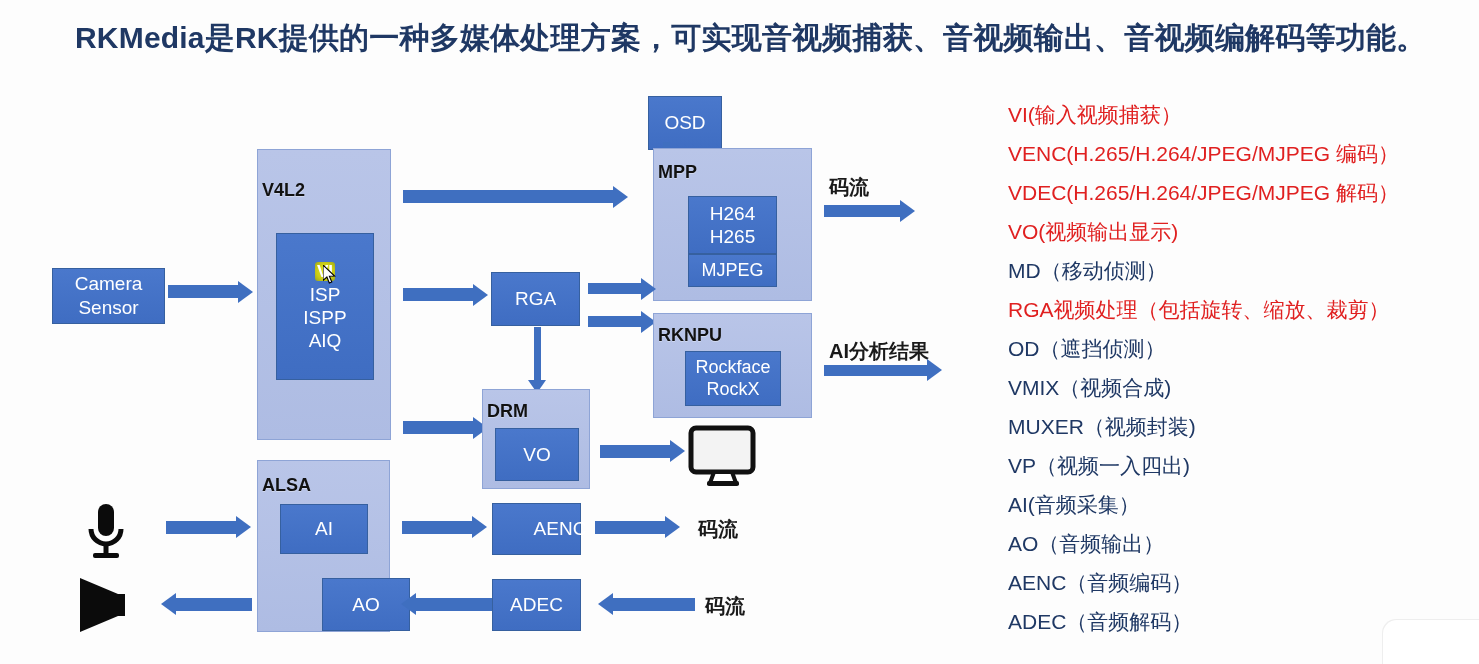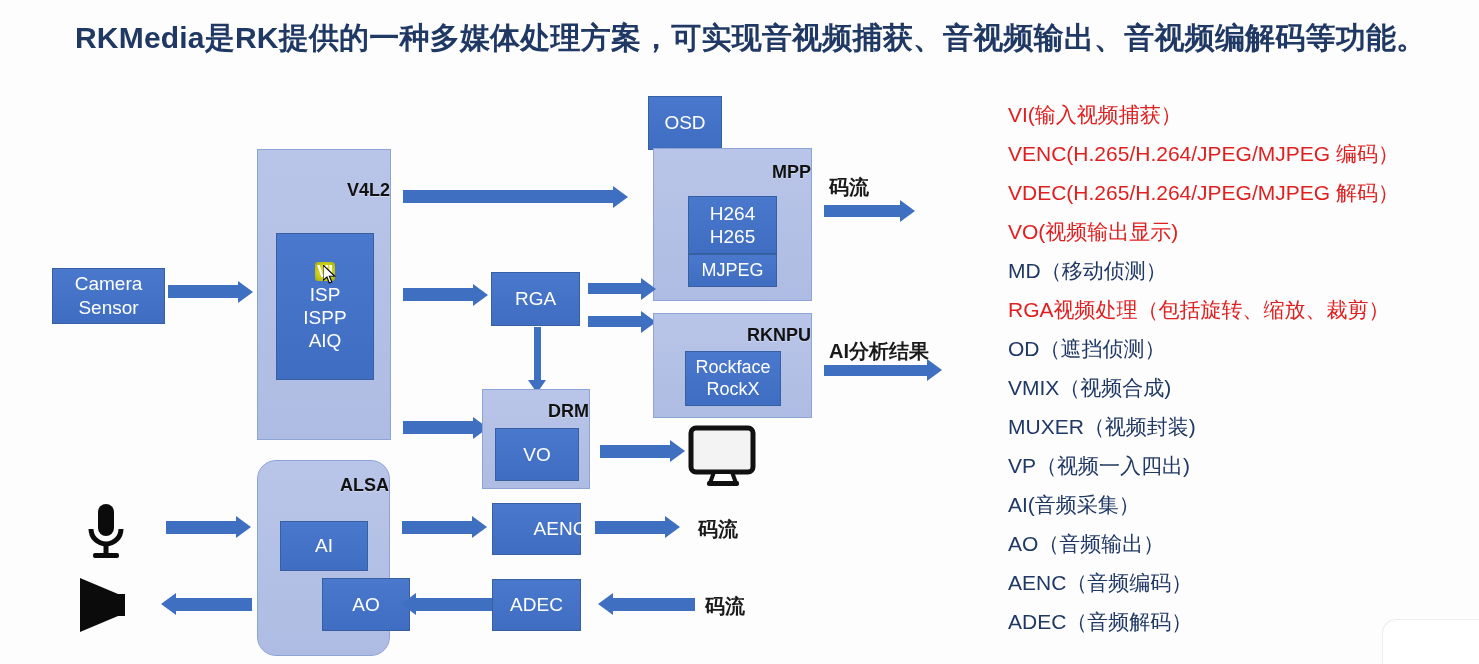--- a/index.html
+++ b/index.html
@@ -41,21 +41,21 @@
     background:linear-gradient(180deg,#4a78cc 0%,#3f6dc2 100%);
     border:1px solid #36609f;
     box-sizing:border-box;
     color:#ffffff;
     display:flex;flex-direction:column;
     align-items:center;justify-content:center;
     font-size:19px;line-height:1.25;
   }
   .outer-title{
     position:absolute;left:4px;right:0;
-    text-align:right;color:#111111;
+    text-align:left;color:#111111;
     font-size:18px;font-weight:700;
     text-shadow:0 1px 0 rgba(255,255,255,.35);
   }
 
   
   .arrow{position:absolute;height:0;}
   .abody{position:absolute;background:#3f6fc0;}
   .ahead{position:absolute;width:0;height:0;}
   .ahead.r{border-top:11px solid transparent;border-bottom:11px solid transparent;border-left:15px solid #3f6fc0;}
   .ahead.l{border-top:11px solid transparent;border-bottom:11px solid transparent;border-right:15px solid #3f6fc0;}
@@ -241,23 +241,23 @@
     </svg>
   </div>
 
   <div class="spkicon" style="left:72px;top:572px;">
     <svg width="66" height="64" viewBox="0 0 66 64">
       <polygon points="8,6 46,22 46,44 8,60" fill="#0b0b0b"></polygon>
       <rect x="43" y="22" width="10" height="22" fill="#0b0b0b"></rect>
     </svg>
   </div>
 
-  <div class="outer" style="left:257px;top:460px;width:133px;height:196px;border-radius:19px;">
+  <div class="outer" style="left:257px;top:460px;width:133px;height:172px;">
     <div class="outer-title" style="top:14px;">ALSA</div>
-    <div class="inner" style="left:22px;top:60px;width:88px;height:50px;">
+    <div class="inner" style="left:22px;top:43px;width:88px;height:50px;">
       <span>AI</span>
     </div>
     <div class="inner" style="left:22px;top:117px;width:88px;height:53px;margin-left:42px;">
       <span>AO</span>
     </div>
   </div>
 
   <div class="arrow" style="left:166px;top:521px;width:92px;">
     <div class="abody" style="left:0;top:0;width:72px;height:13px;"></div>
     <div class="ahead r" style="left:70px;top:-5px;"></div>

